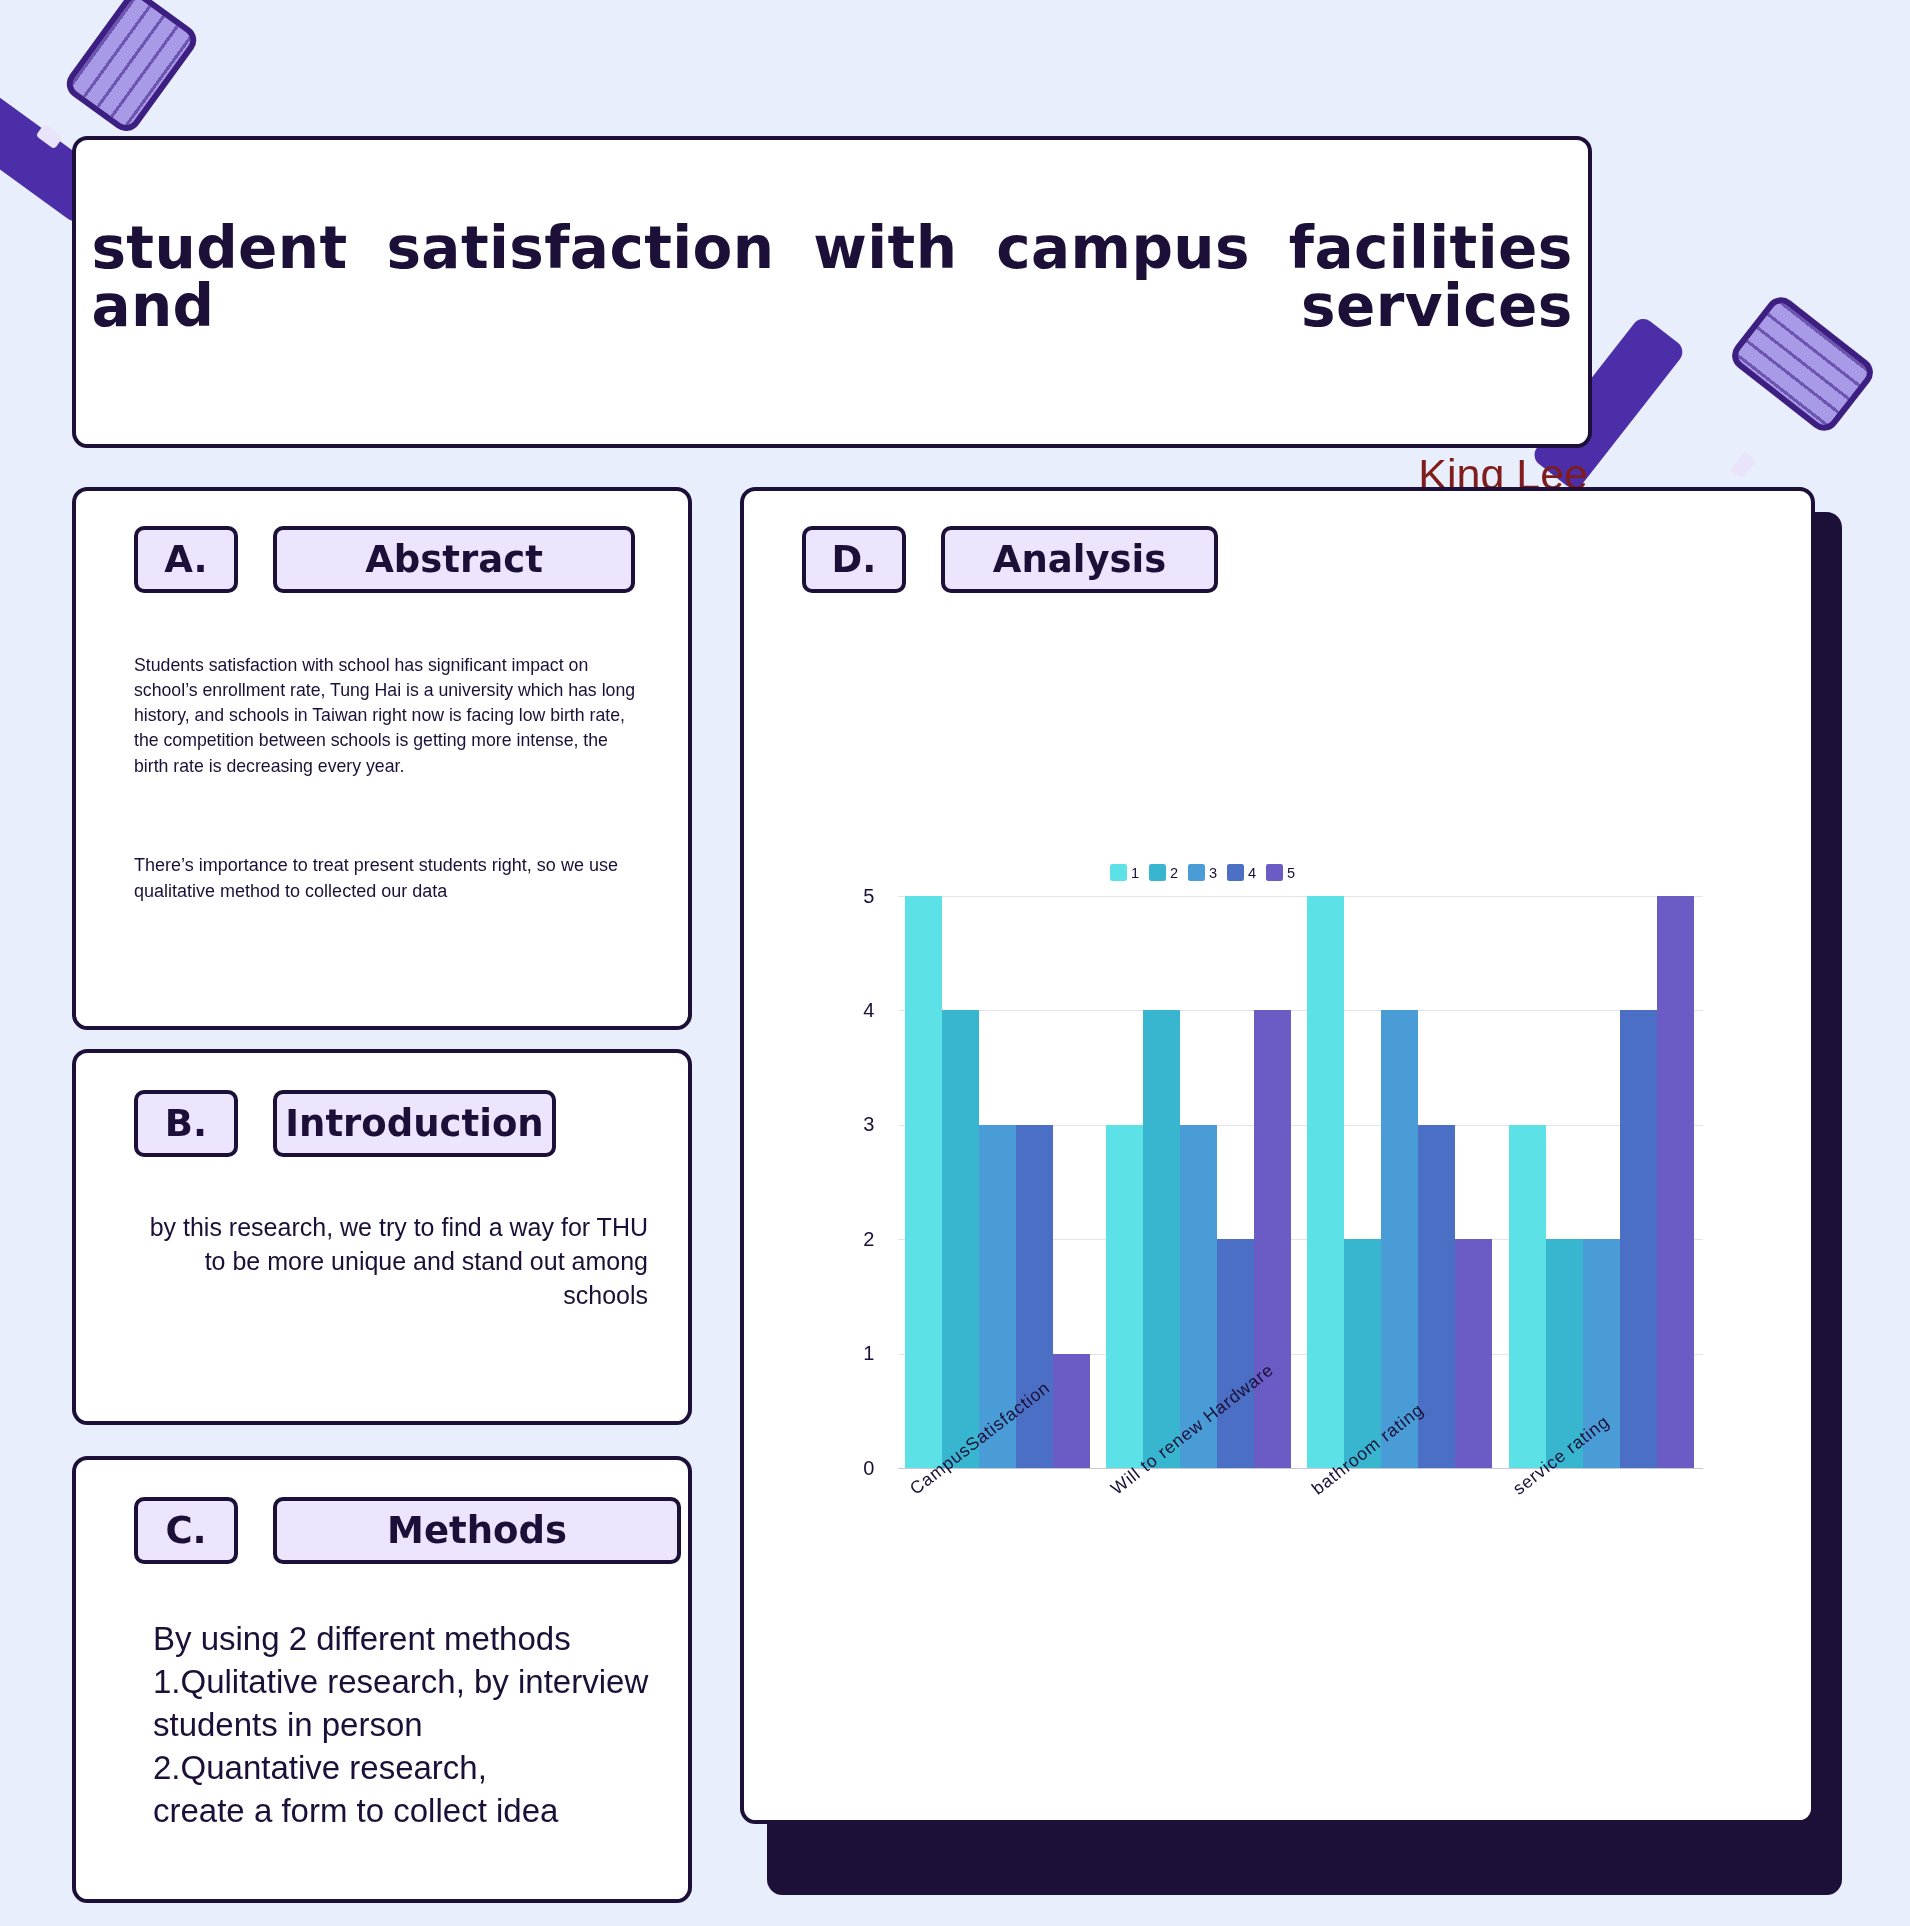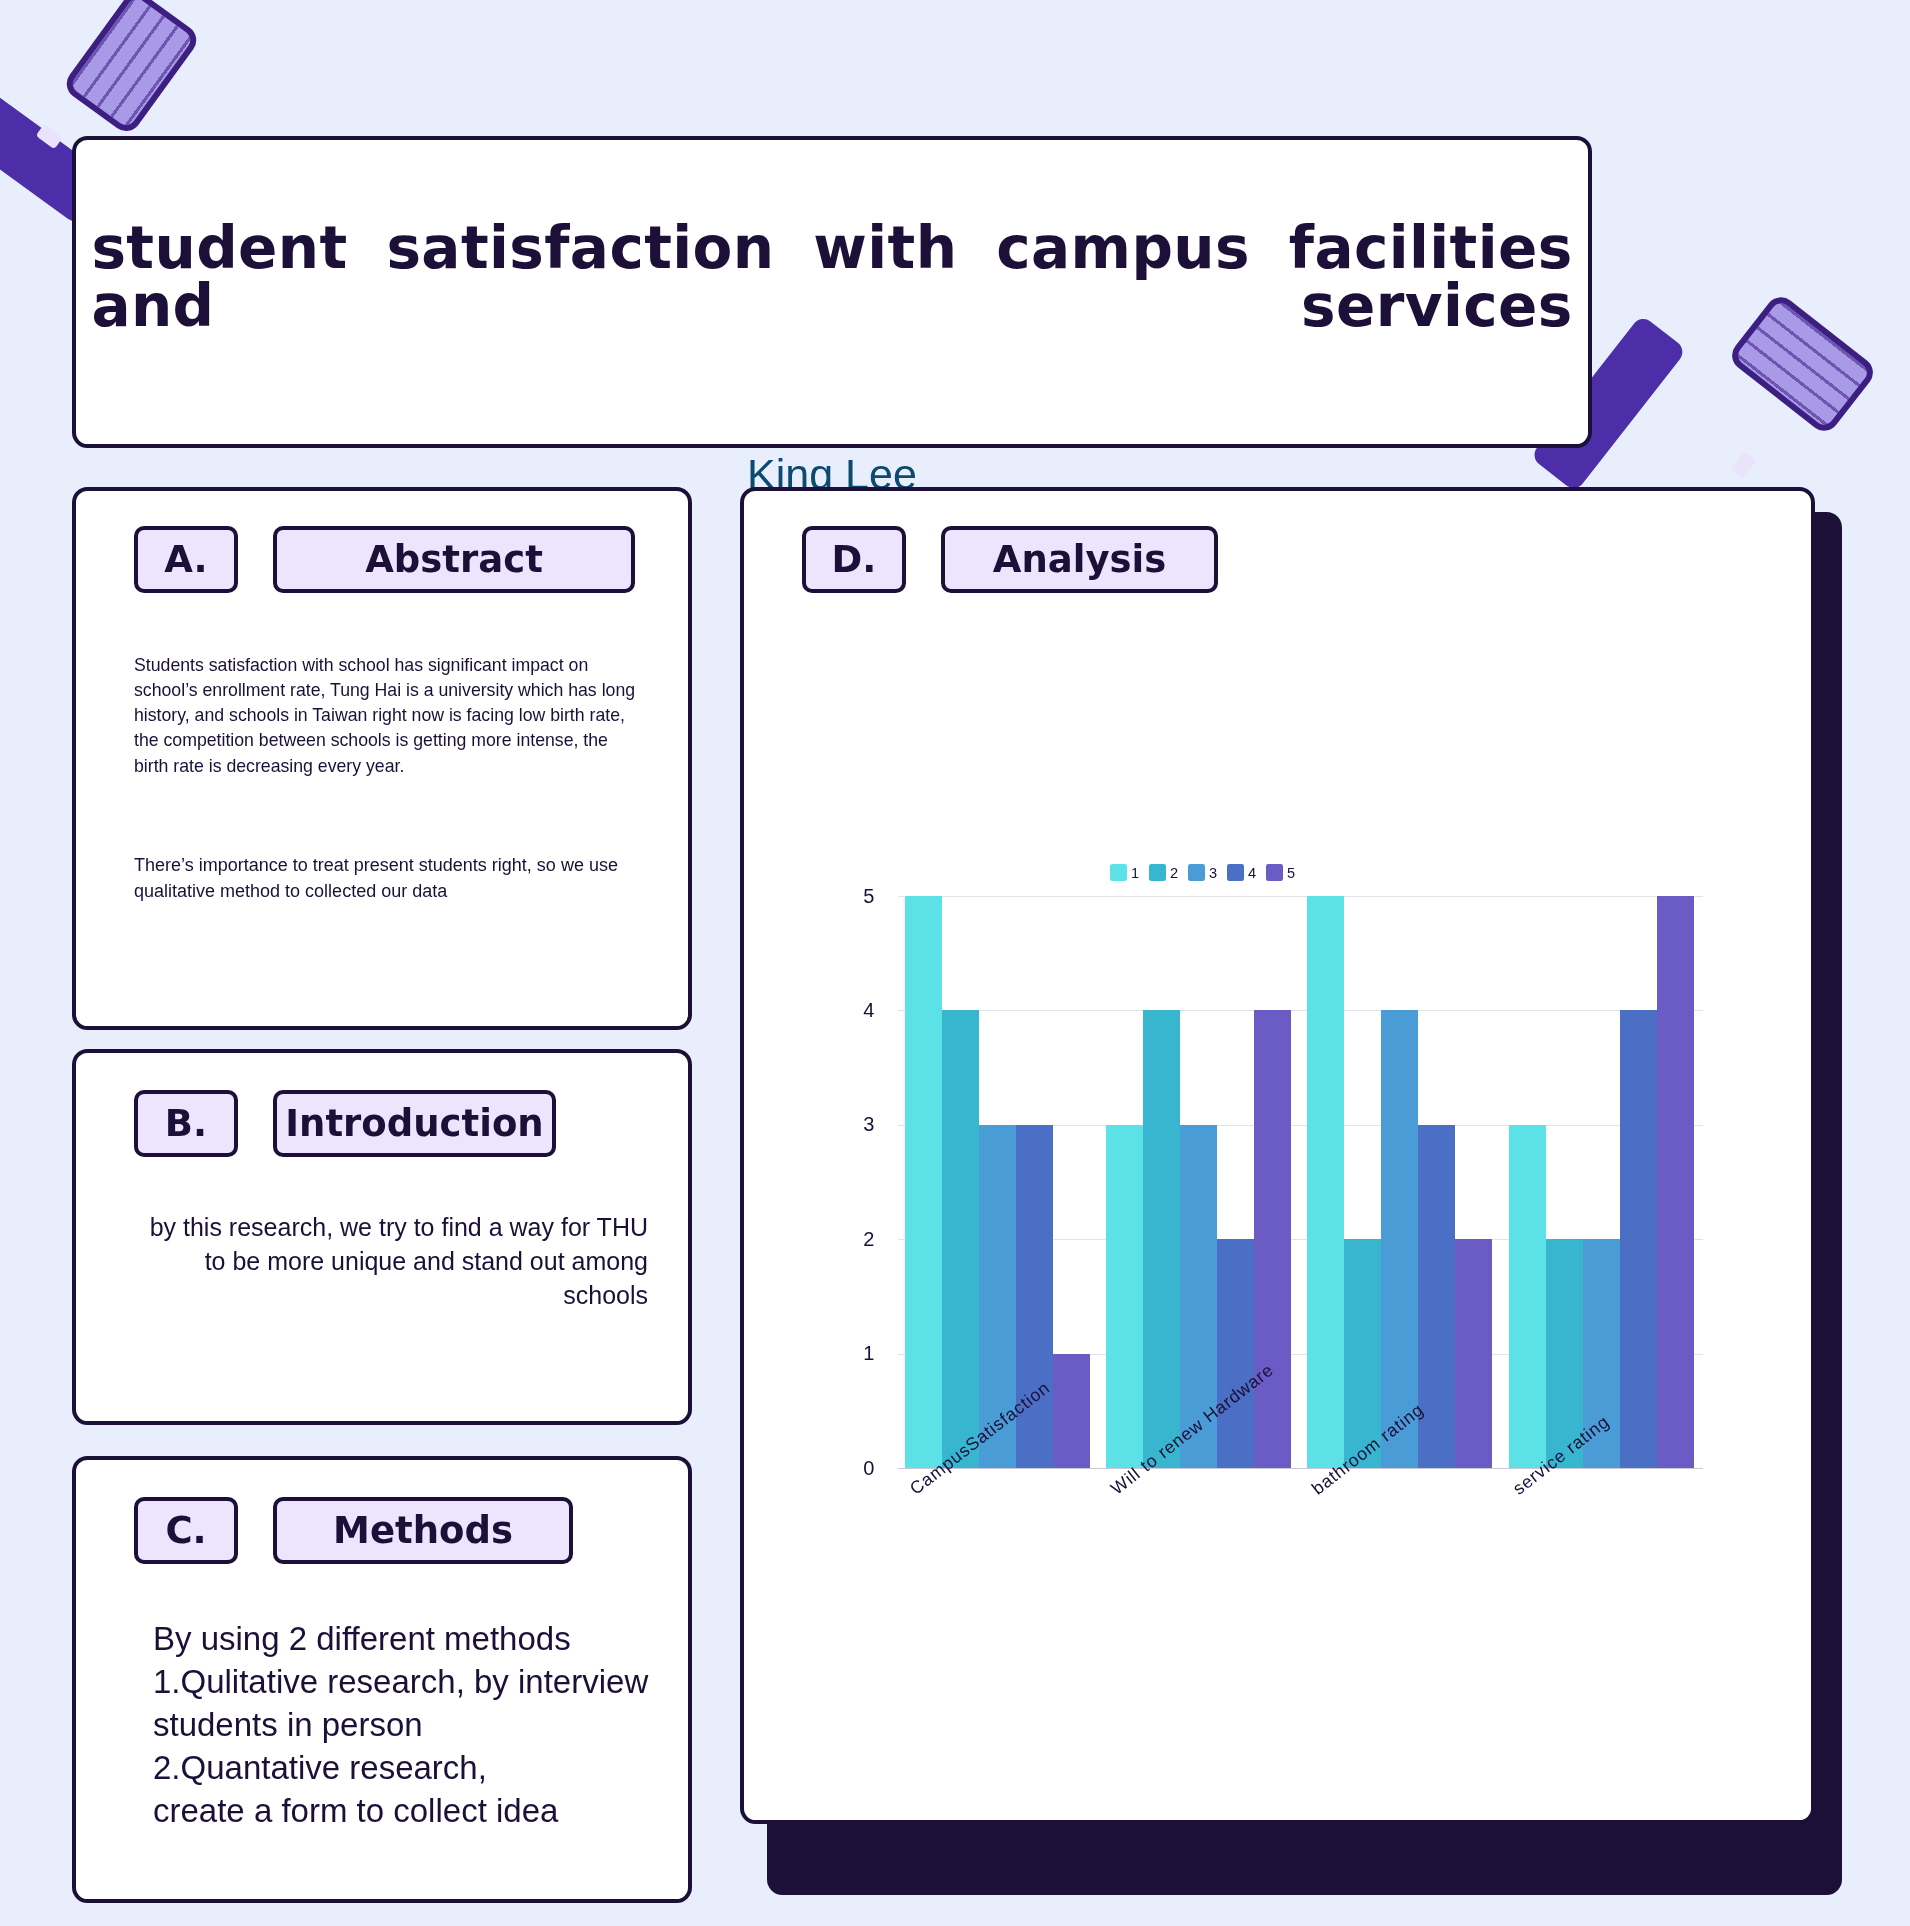--- a/index.html
+++ b/index.html
@@ -139,23 +139,23 @@
     color: #1c1038;
     letter-spacing: 0.4px;
     font-family: "DejaVu Sans", sans-serif;
     line-height: 1;
   }
   #poster-author {
     position: absolute;
     left: 0;
     right: 0;
     top: 310px;
-    text-align: center;
+    text-align: right;
     font-size: 43px;
-    color: #0c4a6e;
+    color: #7f1d1d;
   }
 
   
   .letter-box {
     position: absolute;
     background: #ece5fd;
     border: 4.2px solid #1c1038;
     border-radius: 10px;
     box-sizing: border-box;
     display: flex;
@@ -194,21 +194,21 @@
 
   
   #card-intro { left: 72px; top: 1049px; width: 620px; height: 376px; }
   #intro-letter { left: 58px; top: 37px; width: 104px; height: 67px; font-size: 37px; }
   #intro-title  { left: 177px; top: 37px; width: 283px; height: 67px; font-size: 37px; }
   #intro-body { left: 64px; top: 158px; width: 508px; font-size: 25px; line-height: 1.35; text-align: right; }
 
   
   #card-methods { left: 72px; top: 1456px; width: 620px; height: 447px; }
   #methods-letter { left: 58px; top: 37px; width: 104px; height: 67px; font-size: 37px; }
-  #methods-title  { left: 177px; top: 37px; width: 300px; height: 67px; font-size: 37px; }
+  #methods-title  { left: 177px; top: 37px; width: 408px; height: 67px; font-size: 37px; }
   #methods-body { left: 77px; top: 158px; width: 512px; font-size: 33px; line-height: 1.3; }
 
   
   #analysis-shadow {
     position: absolute;
     left: 767px;
     top: 512px;
     width: 1075px;
     height: 1383px;
     background: #1c1038;

